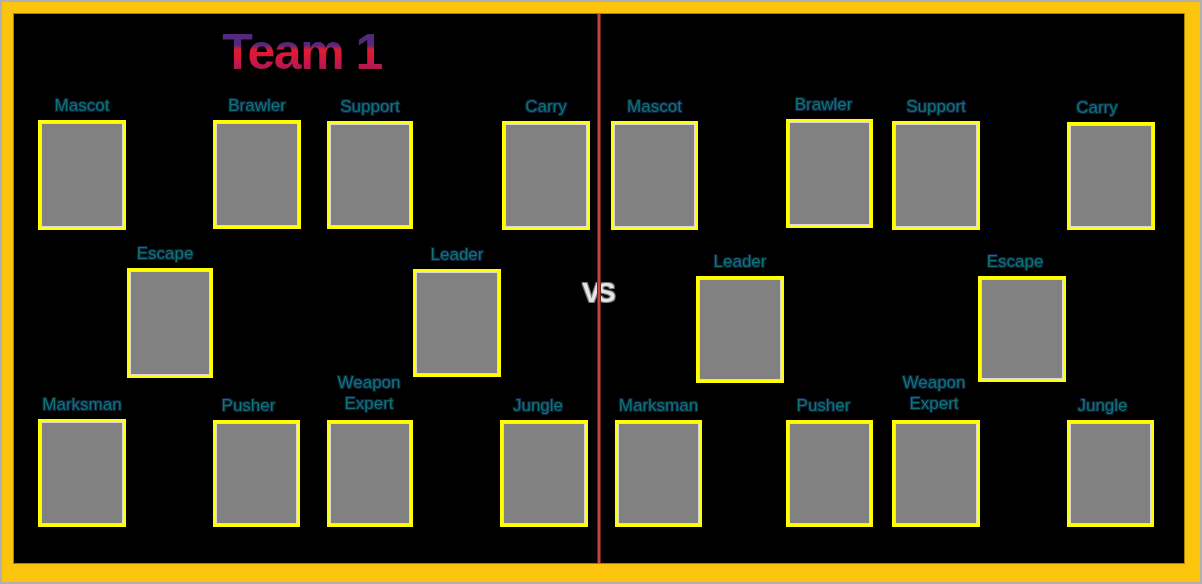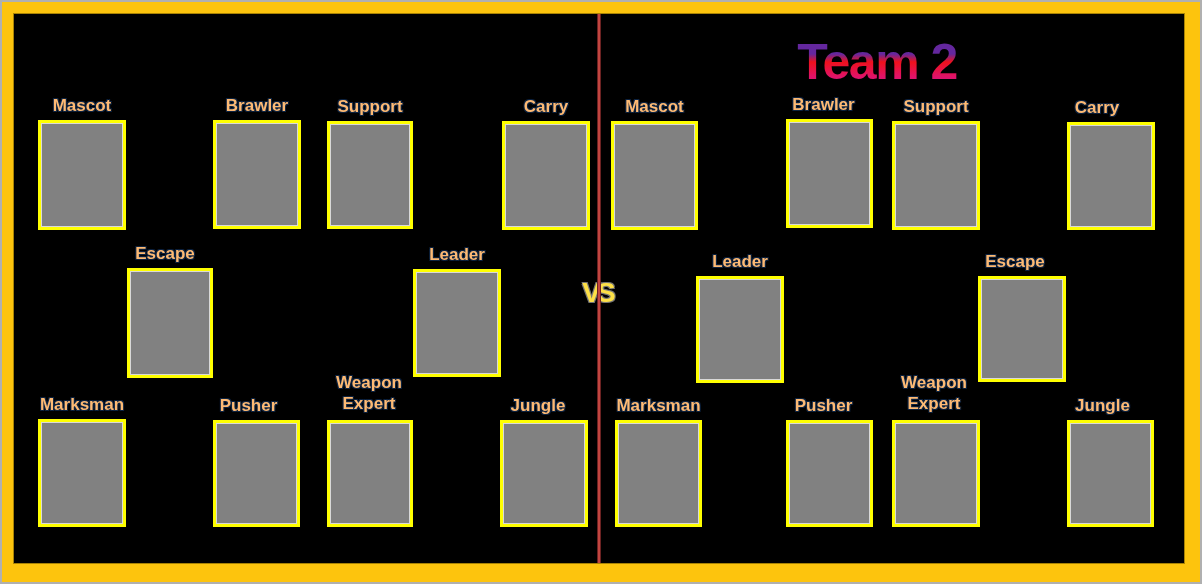--- a/index.html
+++ b/index.html
@@ -29,21 +29,21 @@
     border-left: 1px solid #6b2222;
     border-right: 1px solid #6b2222;
     z-index: 3;
   }
   .vs {
     position: absolute;
     left: 585px; top: 279px;
     transform: translate(-50%,-50%);
     font-size: 28px; font-weight: bold;
     letter-spacing: -4px;
-    color: #fde047;
+    color: #e5e5e5;
     text-shadow:
       -1px -1px 0 #757575, 1px -1px 0 #757575,
       -1px 1px 0 #757575, 1px 1px 0 #757575;
     z-index: 2;
     padding-right: 4px;
   }
   
   .team-title {
     position: absolute;
     transform: translateX(-50%);
@@ -72,23 +72,23 @@
     background: #818181;
     border: 3px solid #ffff00;
     box-shadow: inset 0 0 0 1px rgba(255,255,255,.7);
   }
   .slot-label {
     position: absolute;
     bottom: calc(100% + 5px);
     left: 50%;
     transform: translateX(calc(-50% + var(--dx, 0px)));
     white-space: nowrap;
-    font-size: 17px; font-weight: bold;
+    font-size: 17px; font-weight: normal;
     line-height: 19px;
-    color: #fdba74;
+    color: #0f766e;
     text-shadow:
       -1px -1px 0 #0c2240, 1px -1px 0 #0c2240,
       -1px 1px 0 #0c2240, 1px 1px 0 #0c2240,
       0 2px 2px rgba(0,0,0,.85);
   }
   .slot.two-line .slot-label {
     left: 2px; transform: none;
     white-space: normal; width: 80px;
     text-align: center; line-height: 21px;
     bottom: calc(100% + 6px);
@@ -124,21 +124,21 @@
   .s15 {--dx:-7px;}
   .s17 {--dx:-6px;}
   .s19 {--dx:-8px;}
 </style>
 </head>
 <body>
 
 <div class="frame">
   <div class="board">
 
-    <div class="team-title title-2">Team 2</div>
+    <div class="team-title title-1">Team 1</div>
 
     <div class="divider"></div>
     <div class="vs">VS</div>
 
     <div class="slot s0">
       <span class="slot-label">Mascot</span>
       <div class="slot-box"></div>
     </div>
     <div class="slot s1">
       <span class="slot-label">Brawler</span>

